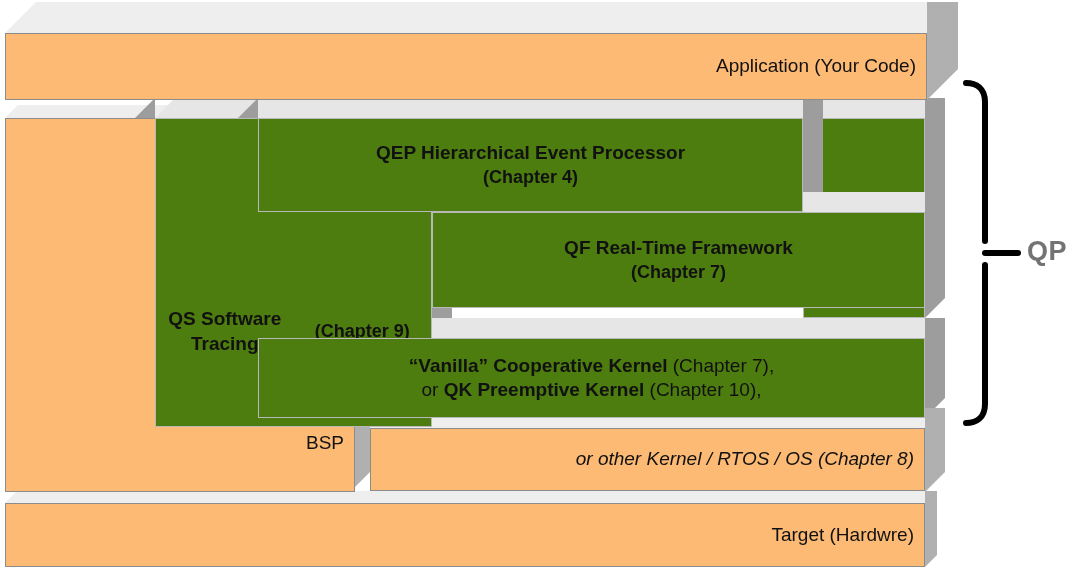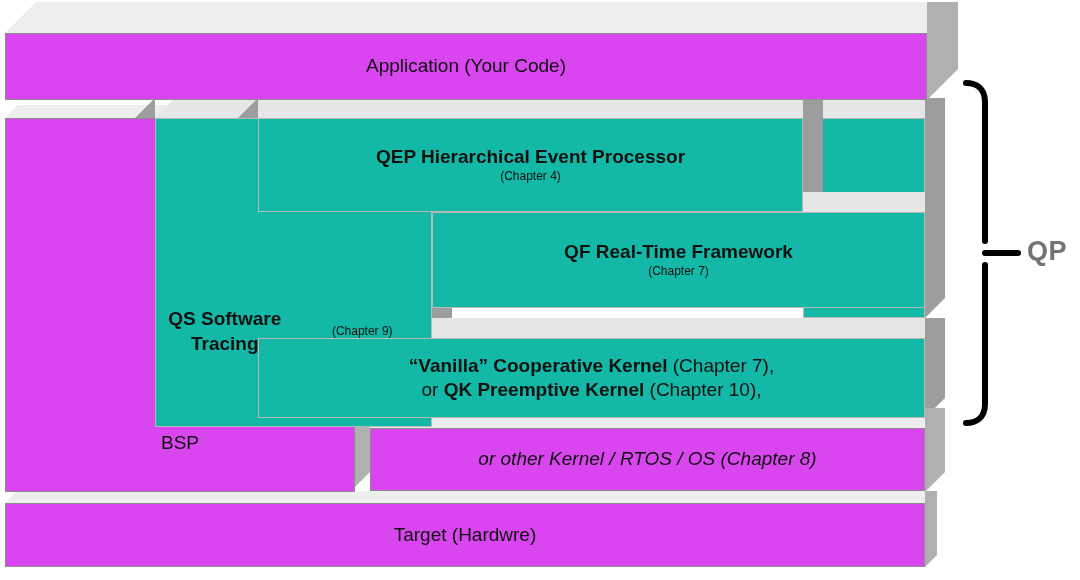--- a/index.html
+++ b/index.html
@@ -44,45 +44,45 @@
   .block .face-top {
     position: absolute;
     z-index: 2;
   }
   .block .face-side {
     position: absolute;
     z-index: 2;
   }
 
   
-  .white .face-front { background: #d946ef; }
+  .white .face-front { background: #fdba74; text-align: right; }
   .white .face-top   { background: #eeeeee; }
   .white .face-side  { background: #b0b0b0; }
 
   
-  .grey .face-front { background: #14b8a6; border-color: #b8b8b8; }
+  .grey .face-front { background: #4d7c0f; border-color: #b8b8b8; }
   .grey .face-top   { background: #e6e6e6; }
   .grey .face-side  { background: #9d9d9d; }
 
   
   .leftface {
     position: absolute;
     background: #9d9d9d;
     z-index: 2;
   }
 
   .txt {
     display: block;
     width: 100%;
     padding: 0 10px;
     box-sizing: border-box;
   }
   .t-main   { font-size: 19px; }
   .t-bold   { font-weight: bold; font-size: 19px; }
-  .t-sub    { font-size: 12px; font-weight: normal; }
+  .t-sub    { font-size: 18px; font-weight: bold; }
   .t-plain  { font-size: 19px; font-weight: normal; }
 
   
   #qp-bracket {
     position: absolute;
     z-index: 6;
   }
   #qp-label {
     position: absolute;
     z-index: 6;

